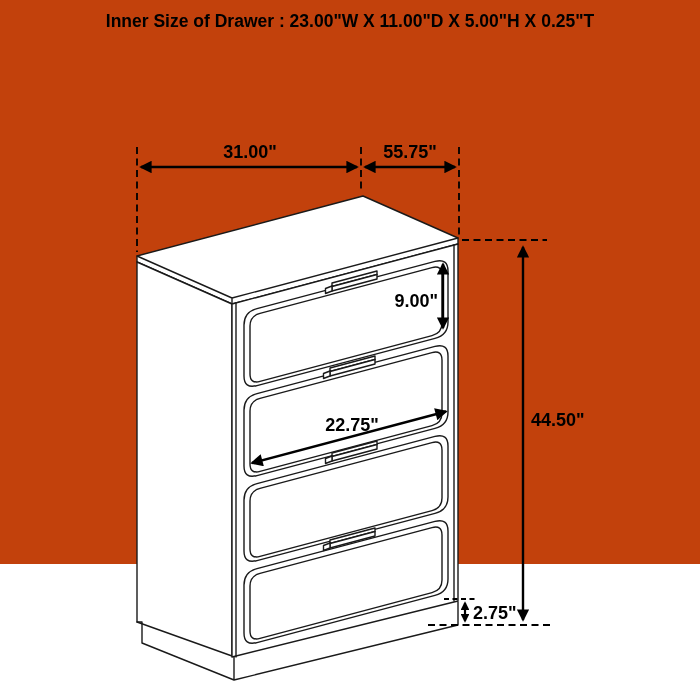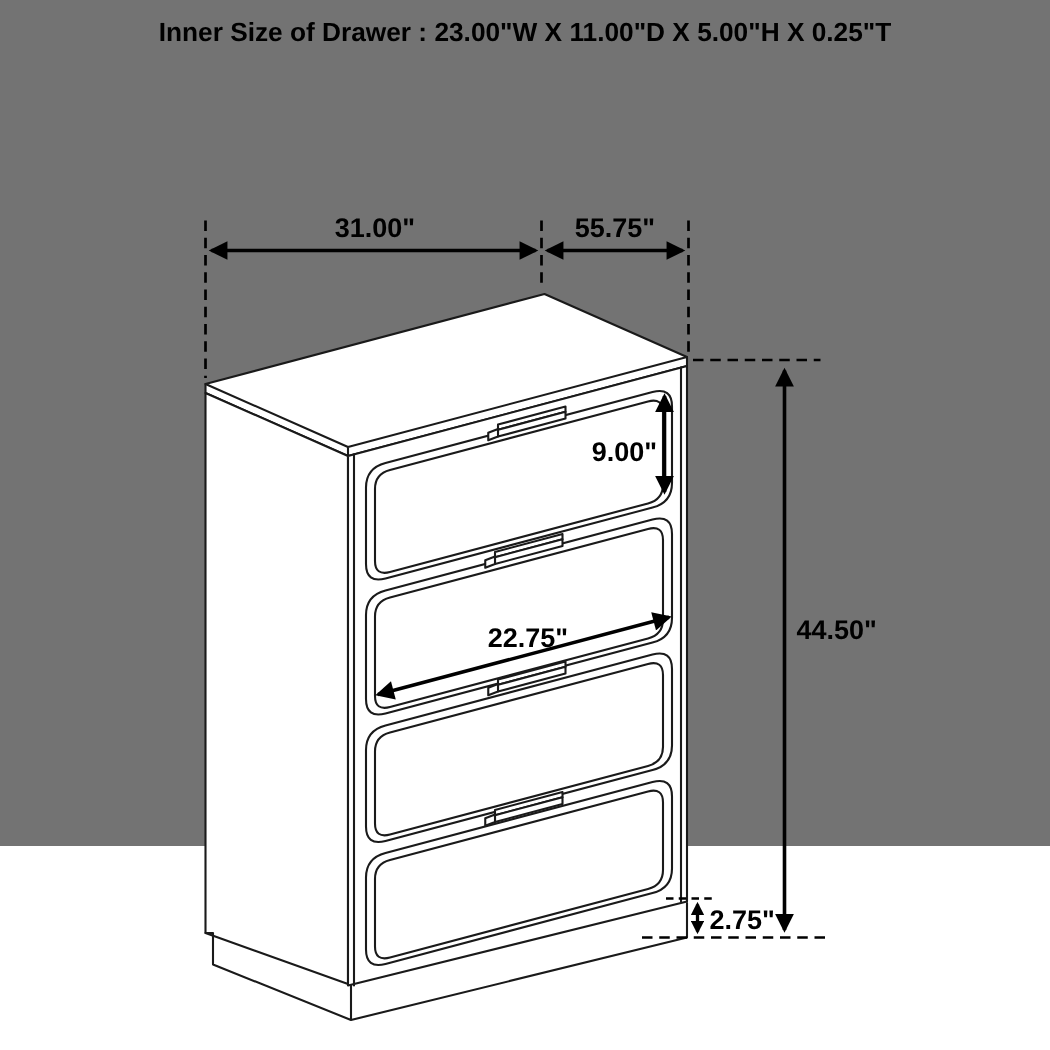--- a/index.html
+++ b/index.html
@@ -8,21 +8,21 @@
     background: #ffffff;
     width: 700px;
     height: 700px;
     overflow: hidden;
     font-family: "Liberation Sans", sans-serif;
   }
   .canvas-wrap {
     position: relative;
     width: 700px;
     height: 564px;
-    background: #737373;
+    background: #c2410c;
   }
   svg { display: block; }
   .title-text {
     font-family: "Liberation Sans", sans-serif;
     font-size: 17.5px;
     font-weight: 700;
     fill: #000000;
   }
   .dim-label {
     font-family: "Liberation Sans", sans-serif;

